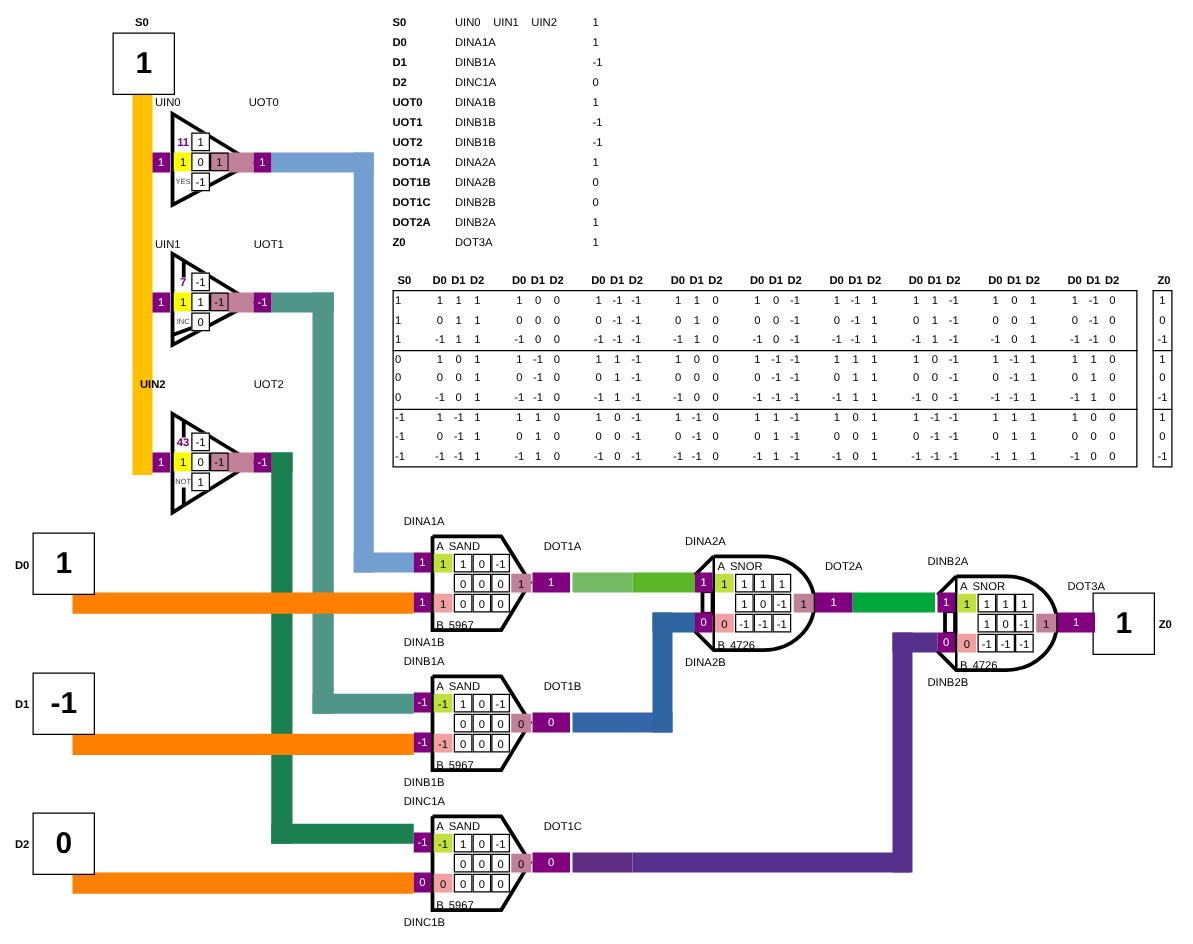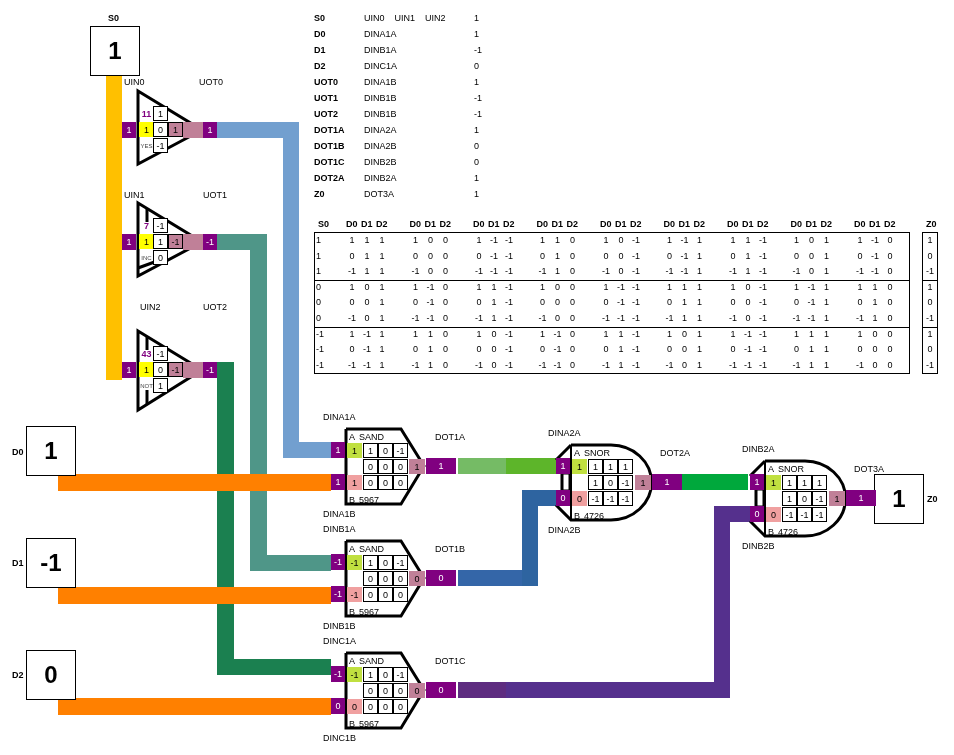--- a/index.html
+++ b/index.html
@@ -110,21 +110,21 @@
   <div class="cell" style="left:139px;top:234px;background:#FFFF00;border:none;">1</div>
   <div class="cell" style="left:153px;top:234px;">1</div>
   <div class="cell" style="left:168px;top:234px;background:#C08098;">-1</div>
   <div class="abs" style="left:183px;top:234px;width:20px;height:16px;background:#C08098;"></div>
   <div class="cellnb tiny" style="left:139px;top:250px;color:#444;">INC</div>
   <div class="cell" style="left:153px;top:250px;">0</div>
   <div class="pin" style="left:203px;top:234px;">-1</div>
 </div>
 
 <div>
-  <div class="lbl" style="left:140px;top:302px;">UIN2</div>
+  <div class="lbl" style="left:112px;top:302px;font-weight:bold;">UIN2</div>
   <div class="lbl" style="left:203px;top:302px;">UOT2</div>
   <svg class="gsvg" style="left:130px;top:328px;" width="80" height="84">
     <polygon points="8,3 72,42 8,82" fill="none" stroke="#000" stroke-width="3"></polygon>
     <line x1="17" y1="8" x2="17" y2="22" stroke="#000" stroke-width="3"></line>
     <line x1="17" y1="62" x2="17" y2="76" stroke="#000" stroke-width="3"></line>
   </svg>
   <div class="pin" style="left:122px;top:362px;">1</div>
   <div class="cellnb" style="left:139px;top:346px;color:#800080;font-weight:bold;">43</div>
   <div class="cell" style="left:153px;top:346px;">-1</div>
   <div class="cell" style="left:139px;top:362px;background:#FFFF00;border:none;">1</div>

